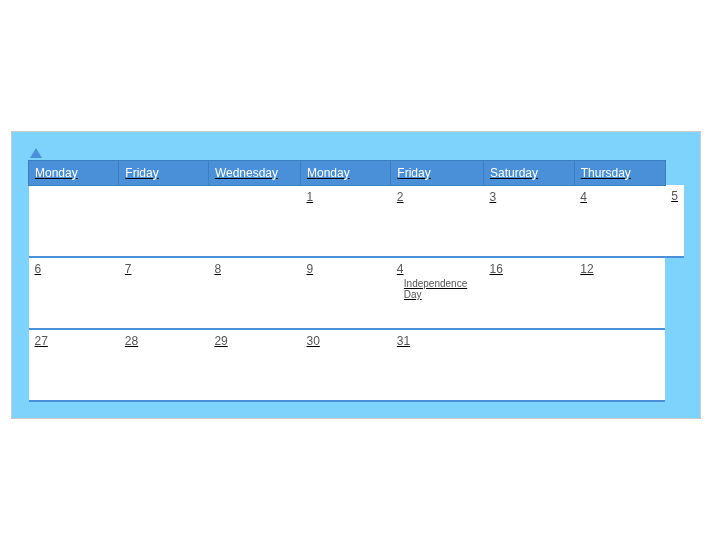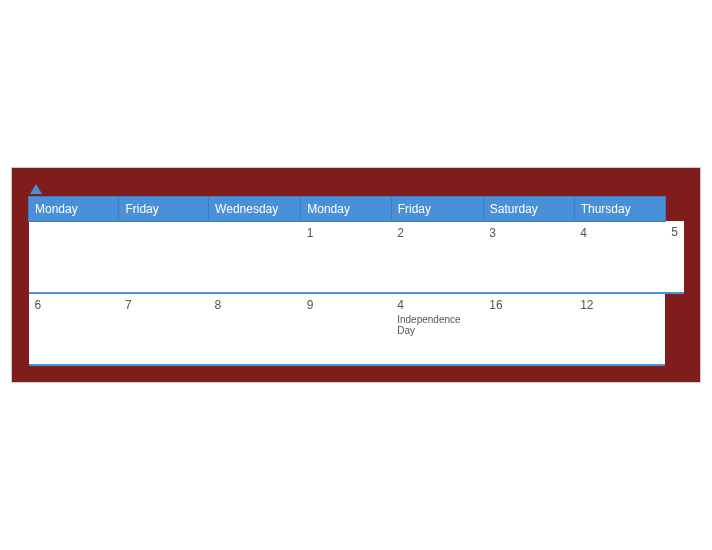--- a/index.html
+++ b/index.html
@@ -7,23 +7,24 @@
       background: #fff;
       font-family: Arial, Helvetica, sans-serif;
       width: 712px;
       height: 550px;
       display: flex;
       align-items: center;
       justify-content: center;
     }
     .calendar-container {
       width: 690px;
-      background: #7f1d1d;
+      background: #7dd3fc;
       border: 1px solid #ccc;
       padding: 16px 16px 16px 16px;
+      text-decoration: underline;
     }
     .header {
       display: flex;
       align-items: center;
       justify-content: center;
       position: relative;
       margin-bottom: 12px;
     }
     .logo {
       position: absolute;
@@ -101,20 +102,21 @@
     .day-number {
       font-size: 12px;
       color: #555;
       display: block;
       margin-bottom: 2px;
     }
     .event-label {
       font-size: 10px;
       color: #555;
       display: block;
+      margin-left: 7px;
     }
     .empty-cell {
       background: #fff;
     }
   </style>
 </head>
 <body>
 
 <div class="calendar-container">
   <div class="header">
@@ -183,15 +185,34 @@
             <span class="day-number">4</span>
             <span class="event-label">Independence Day</span>
           </td>
           <td>
             <span class="day-number">16</span>
           </td>
           <td>
             <span class="day-number">12</span>
           </td>
         </tr>
+        <tr>
+          <td>
+            <span class="day-number">27</span>
+          </td>
+          <td>
+            <span class="day-number">28</span>
+          </td>
+          <td>
+            <span class="day-number">29</span>
+          </td>
+          <td>
+            <span class="day-number">30</span>
+          </td>
+          <td>
+            <span class="day-number">31</span>
+          </td>
+          <td class="empty-cell"></td>
+          <td class="empty-cell"></td>
+        </tr>
       </tbody>
   </table>
 </div>
 
 </body></html>

